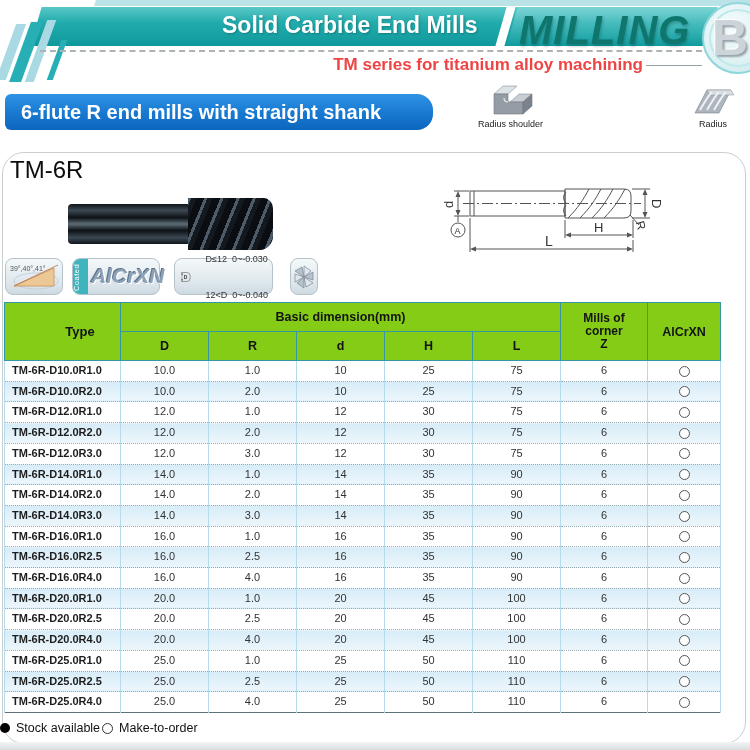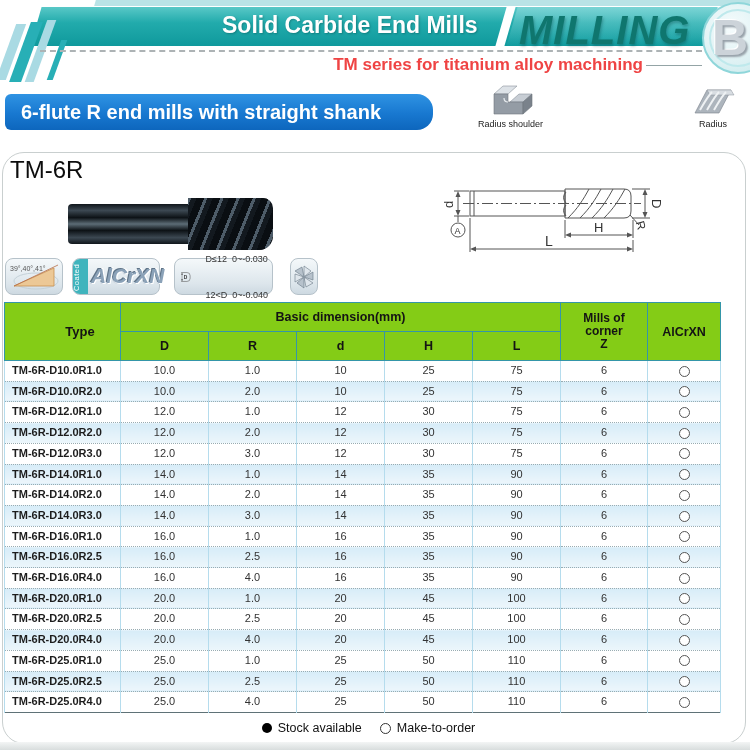--- a/index.html
+++ b/index.html
@@ -86,22 +86,22 @@
   .spec-table th.h-type{font-size:13px;padding-left:35px;}
   .teeth-lines div{line-height:13px;font-size:12px;}
   .spec-table td{border-left:1px solid #b5dced;border-right:1px solid #b5dced;
         border-top:1px dotted #98acb2;text-align:center;height:19.7px;line-height:19.7px;padding:0;}
   .spec-table td.type-cell{text-align:left;padding-left:7px;font-weight:bold;font-size:11px;color:#1d1d1d;}
   .spec-table tr.alt td{background:linear-gradient(180deg,#d7ecf8 0%,#ecf6fb 100%);}
   .stock-ring{display:inline-block;width:9px;height:9px;border:1.3px solid #555;border-radius:50%;
         vertical-align:middle;background:#fff;}
 
   
-  .legend{position:absolute;left:0;top:721px;width:737px;display:flex;justify-content:center;
-        gap:18px;align-items:center;font-size:12.5px;color:#111;}
+  .legend{position:absolute;left:0;top:721px;width:737px;display:flex;justify-content:flex-start;
+        gap:2px;align-items:center;font-size:12.5px;color:#111;}
   .legend .item{display:flex;align-items:center;gap:6px;}
   .dot-filled{display:inline-block;width:10px;height:10px;border-radius:50%;background:#000;}
   .dot-open{display:inline-block;width:9px;height:9px;border-radius:50%;border:1.3px solid #333;background:#fff;}
   .bottom-edge{position:absolute;left:0;bottom:0;width:750px;height:8px;
         background:linear-gradient(180deg,#f3f5f5,#d8dddd);}
 </style>
 </head>
 <body>
 
 <div class="page">

